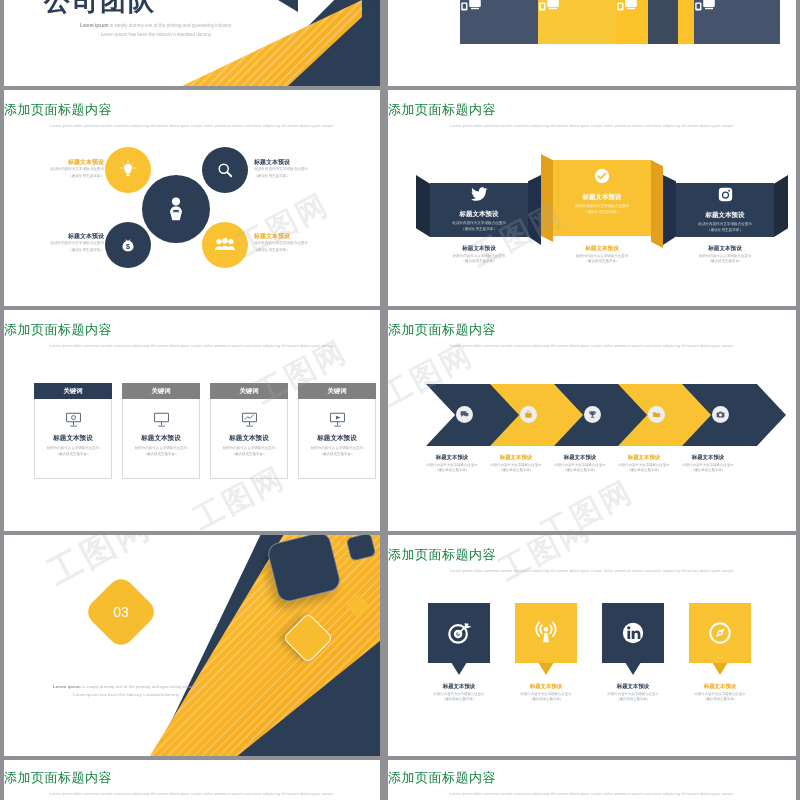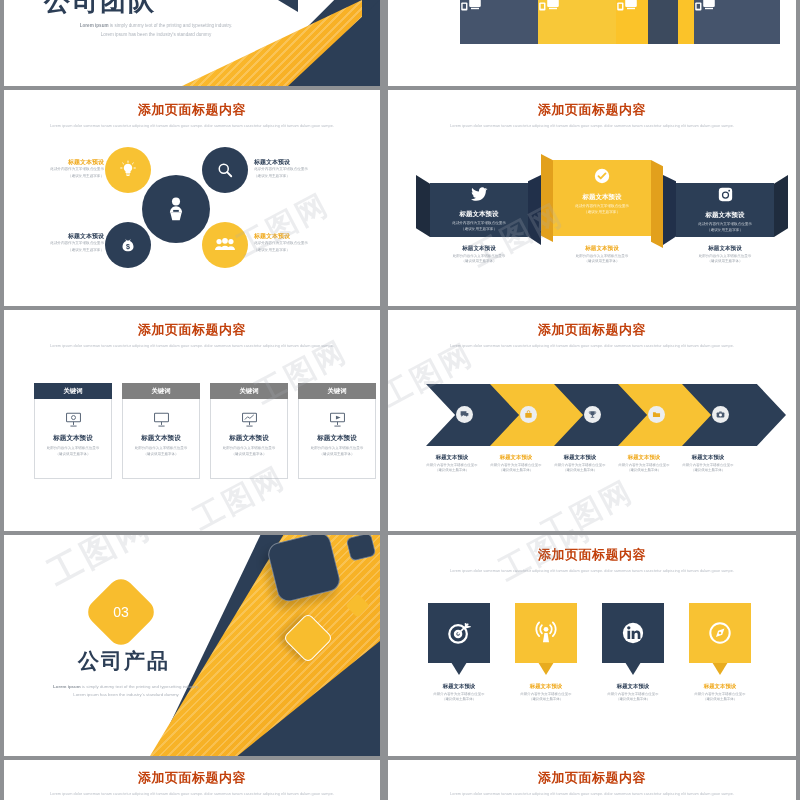--- a/index.html
+++ b/index.html
@@ -10,23 +10,22 @@
   }
   .sheet { position:relative; width:800px; height:800px; background:#8f9194; }
 
   
   .slide {
     position:absolute;
     background:#fff;
     overflow:hidden;
   }
   .slide-title {
-    text-align:center;
-    color:#c2410c;
-    font-weight:bold;
+    color:#15803d;
+    font-weight:normal;
     letter-spacing:.5px;
   }
   .slide-sub {
     text-align:center;
     color:#b9bec6;
     line-height:1.5;
     transform:scale(.9);
   }
 
   
@@ -564,21 +563,20 @@
     <div class="d-yl-stripe"></div>
 
     <div class="d-rr" style="right:44px;top:2px;width:64px;height:60px;background:#2c3e56;border:1px solid rgba(255,255,255,.35);transform:rotate(-14deg);box-shadow:-6px 6px 8px rgba(0,0,0,.2);"></div>
     <div class="d-rr" style="right:6px;top:0px;width:26px;height:24px;background:#2c3e56;border:1px solid rgba(255,255,255,.35);border-radius:6px;transform:rotate(-14deg);"></div>
     <div class="d-dia" style="right:14px;top:62px;width:17px;height:17px;background:#f8bd2e;border-radius:3px;"></div>
     <div class="d-dia" style="right:54px;top:85px;width:36px;height:36px;background:#f8bd2e;border:1.5px solid #fff;border-radius:6px;box-shadow:-4px 4px 6px rgba(0,0,0,.18);"></div>
 
     <div class="num-badge">
       <span>03</span>
     </div>
-    <div class="sec-title">公司产品</div>
     <div class="sec-sub">
       <b>Lorem ipsum</b><span> is simply dummy text of the printing and typesetting industry.</span><br>
       <span>Lorem ipsum has been the industry's standard dummy</span>
     </div>
   </div>
 
   <div class="slide c-slide" id="s8">
     <div class="wm">
         <span style="left:108px;top:-6px;">工图网</span>
       </div>

